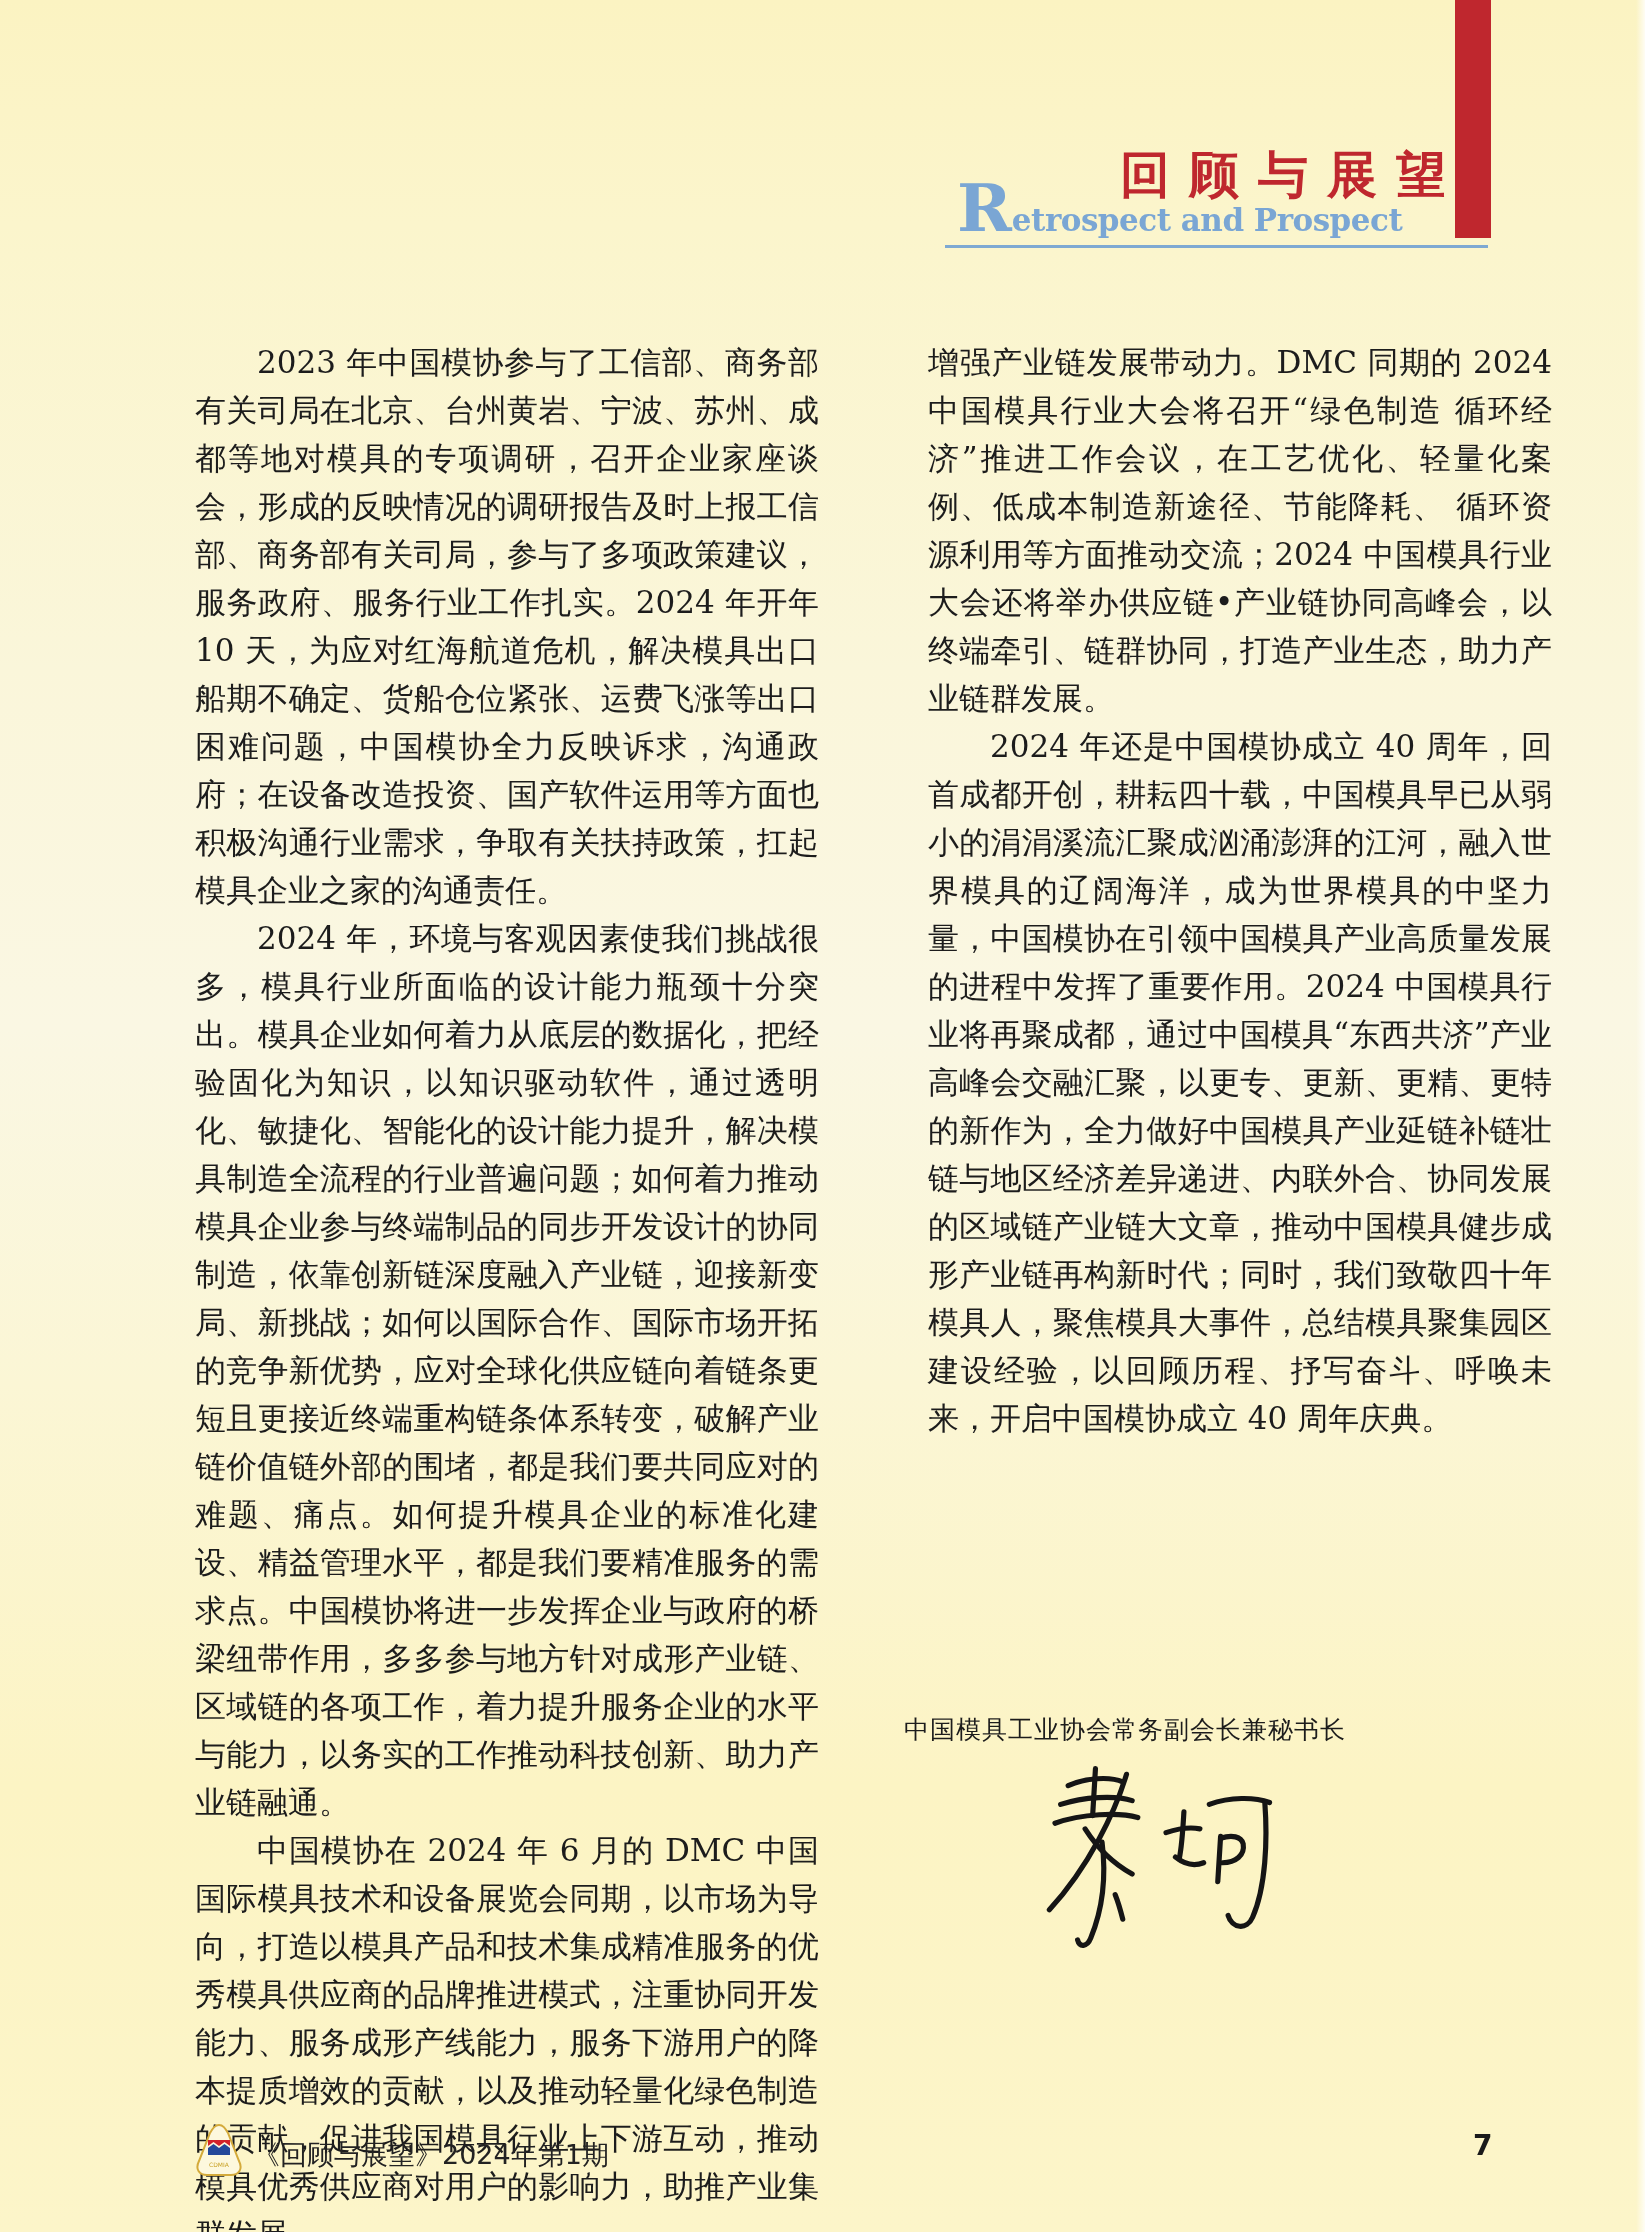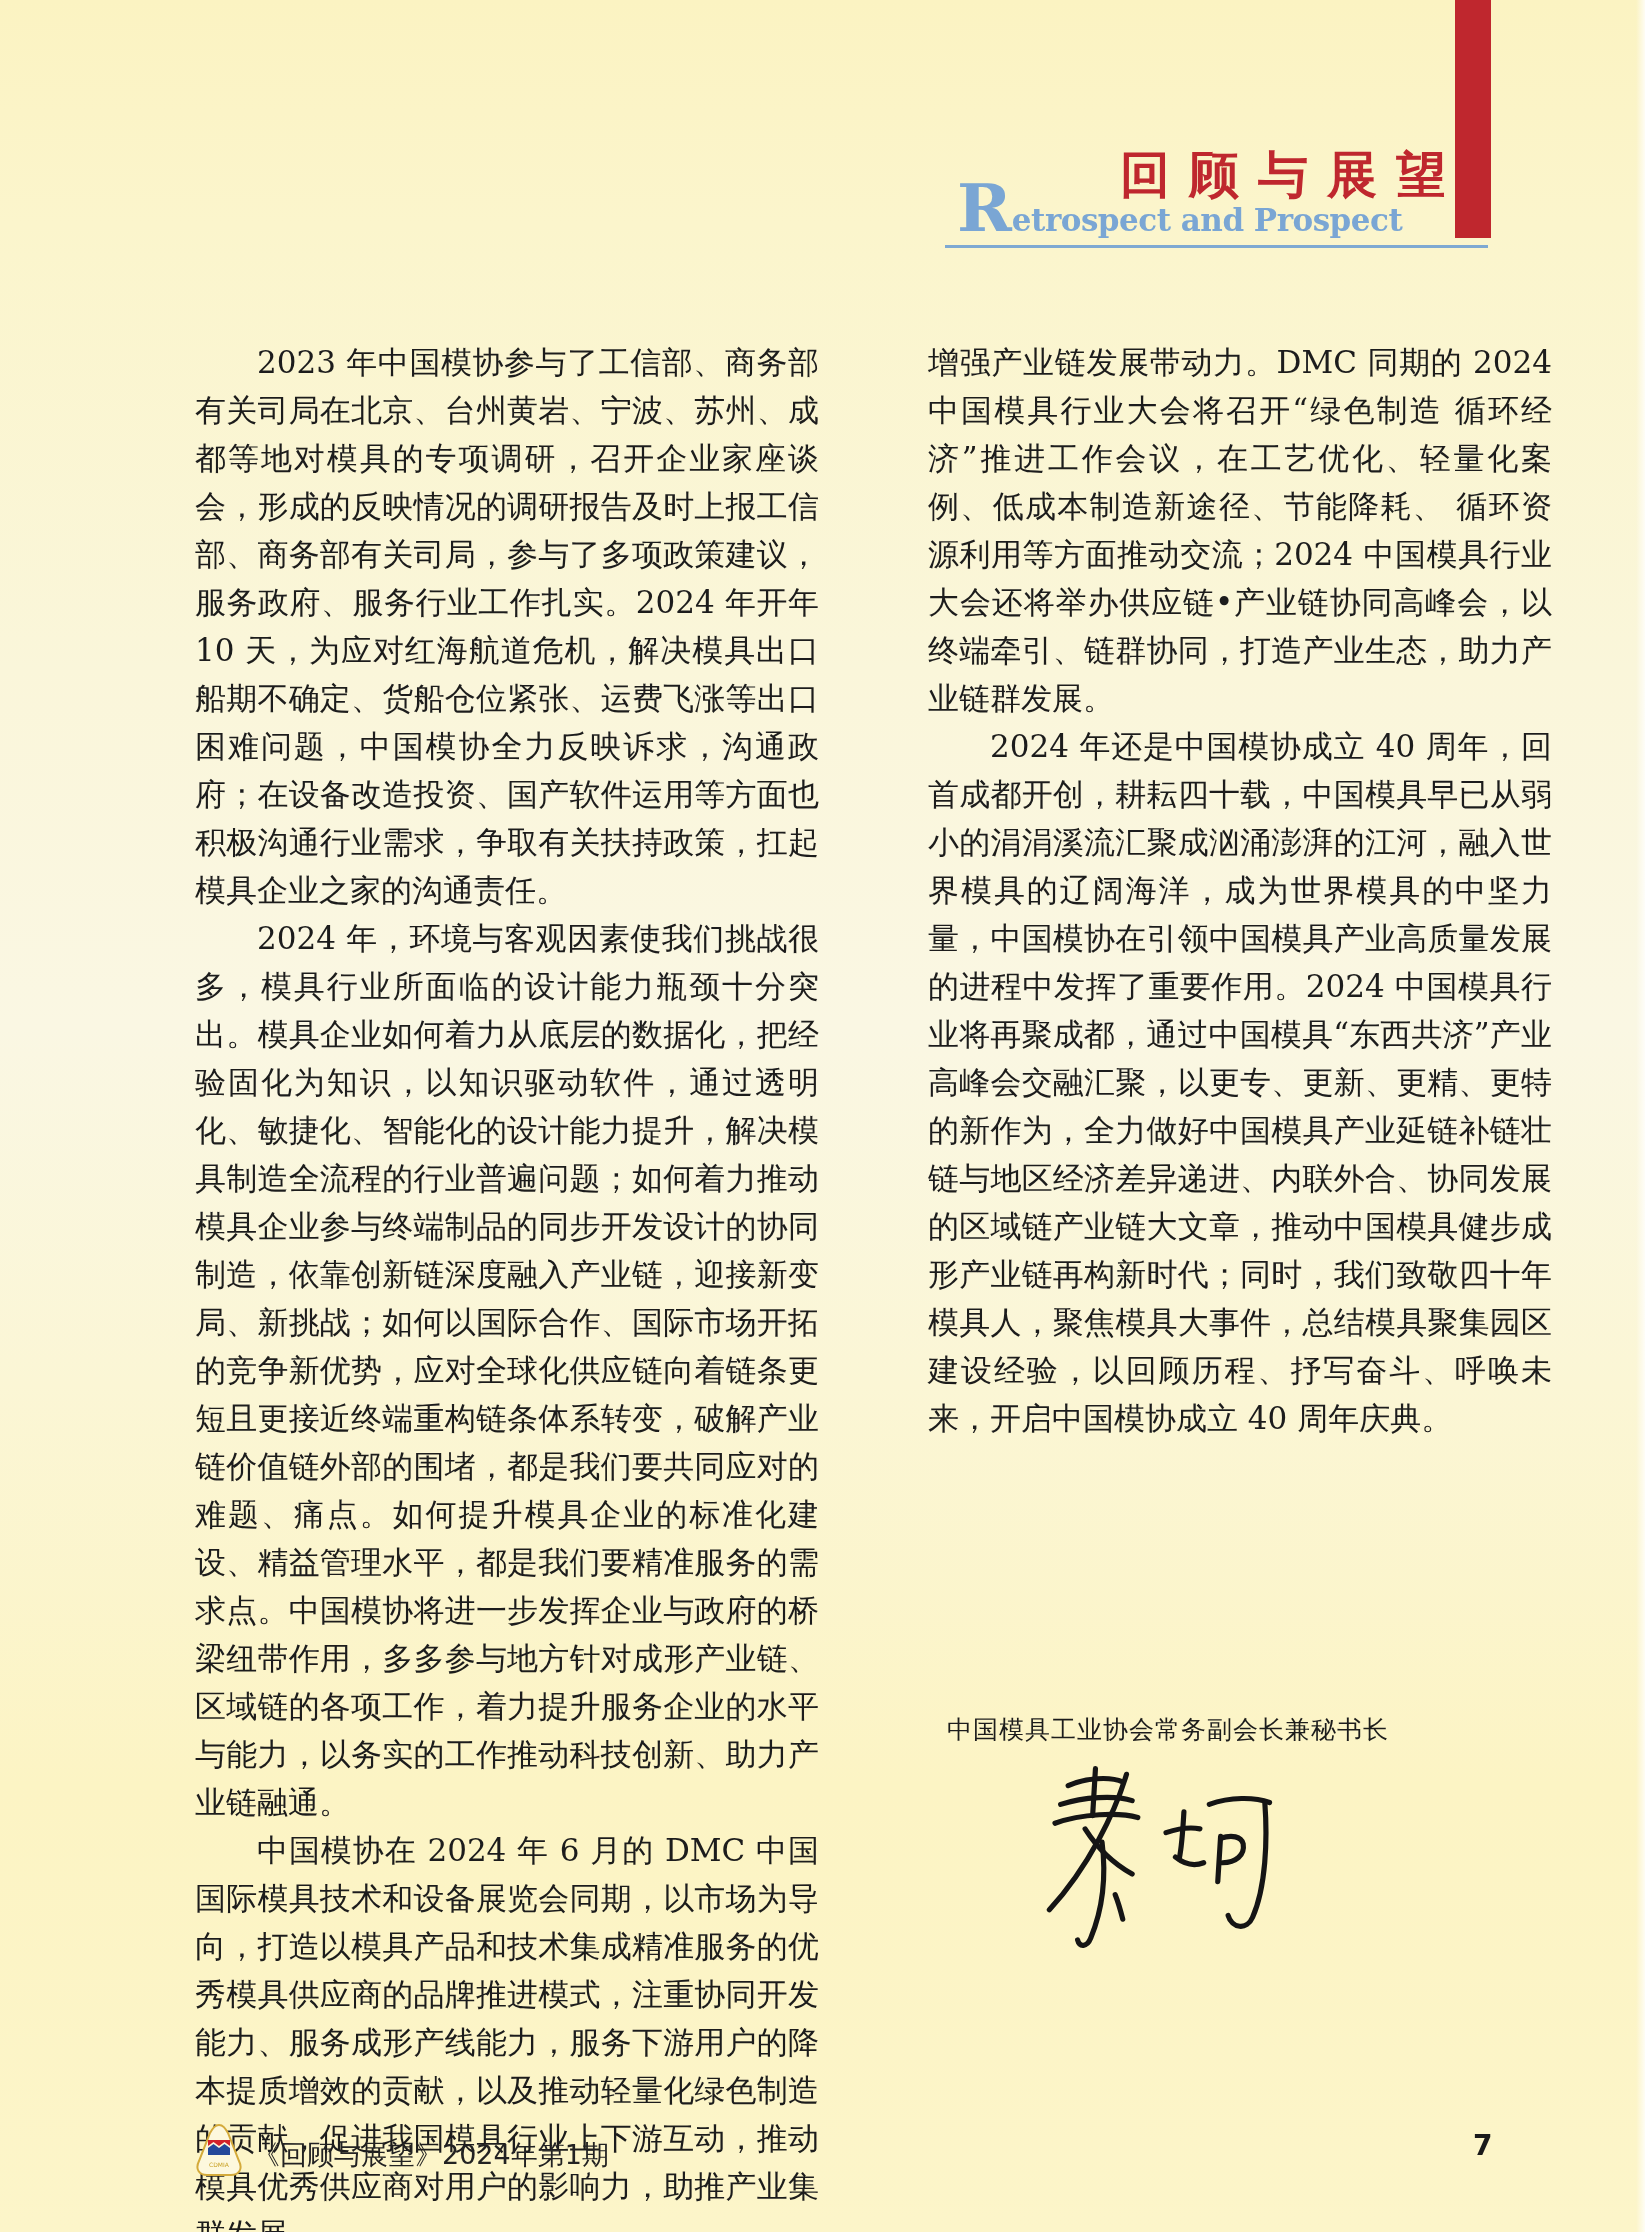--- a/index.html
+++ b/index.html
@@ -33,21 +33,21 @@
   .col{
     position:absolute;top:338px;width:624px;
     font-size:31px;line-height:48px;text-align:justify;
     text-justify:inter-character;color:#1c1c1c;
   }
   .col-left{left:195px;}
   .col-right{left:928px;}
   .col p{margin:0;}
   .col p.indent{text-indent:2em;}
   .attribution{
-    position:absolute;left:947px;top:1713px;
+    position:absolute;left:904px;top:1713px;
     font-size:25px;letter-spacing:1px;color:#1c1c1c;white-space:nowrap;
   }
   .signature{position:absolute;left:1033px;top:1763px;width:251px;height:207px;}
   .signature svg{width:100%;height:100%;}
   .footer-logo{position:absolute;left:195px;top:2123px;width:48px;height:54px;}
   .footer-journal{
     position:absolute;left:253px;top:2137px;
     font-family:"DejaVu Sans","Liberation Sans",sans-serif;
     font-size:27px;color:#222;white-space:nowrap;
   }

